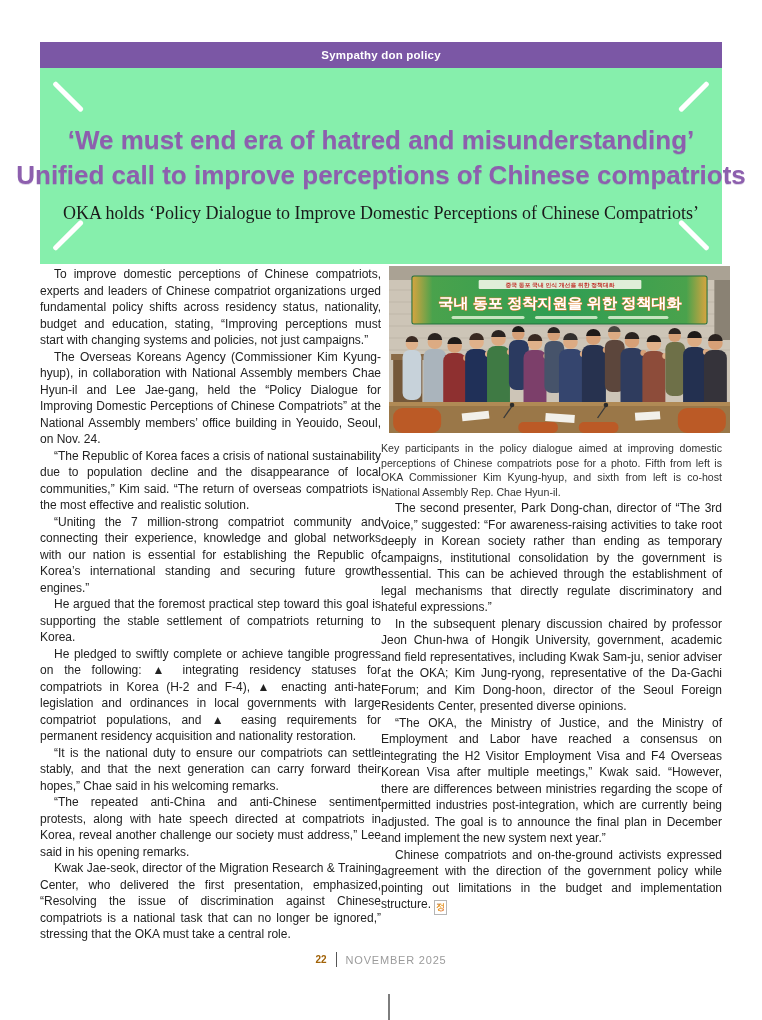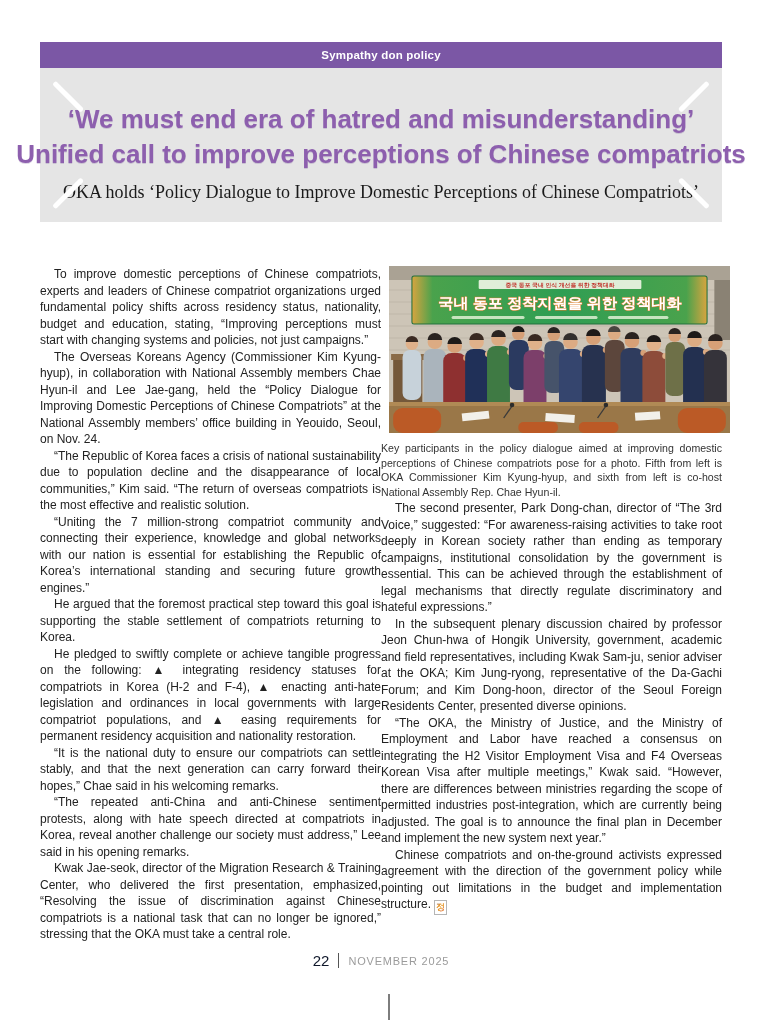--- a/index.html
+++ b/index.html
@@ -15,22 +15,22 @@
   .kicker-bar{
     position:absolute;top:42px;left:40px;right:40px;height:26px;
     background:#7b57a5;
     display:flex;align-items:center;justify-content:center;
   }
   .kicker-bar span{
     color:#ffffff;font-size:11.5px;font-weight:bold;letter-spacing:.2px;
   }
   
   .title-box{
-    position:absolute;top:68px;left:40px;right:40px;height:154px;
-    background:#e5e5e5;
+    position:absolute;top:68px;left:40px;right:40px;height:196px;
+    background:#86efac;
     display:flex;flex-direction:column;align-items:center;justify-content:center;
     box-sizing:border-box;padding:18px 24px 4px;
   }
   .corner{position:absolute;width:40px;height:5px;background:#ffffff;border-radius:2px;}
   .corner.tl{top:12px;left:14px;transform:rotate(45deg);transform-origin:left center;}
   .corner.tr{top:12px;right:14px;transform:rotate(-45deg);transform-origin:right center;}
   .corner.bl{bottom:12px;left:14px;transform:rotate(-45deg);transform-origin:left center;}
   .corner.br{bottom:12px;right:14px;transform:rotate(45deg);transform-origin:right center;}
   .headline{
     color:#8d5fae;font-weight:bold;font-size:26px;line-height:35px;
@@ -68,21 +68,21 @@
     font-size:9px;text-align:center;vertical-align:-2px;margin-left:3px;
     color:#e0821f;text-indent:0;
     background-image:linear-gradient(135deg,#9ab8e0 0 30%,#f5c53a 30% 60%,#e06a4a 60% 100%);
     -webkit-background-clip:text;background-clip:text;
   }
   
   .footer{
     position:absolute;top:952px;left:0;right:0;
     display:flex;align-items:center;justify-content:center;gap:9px;
   }
-  .footer .pagenum{font-size:15px;font-weight:normal;color:#0f172a;}
+  .footer .pagenum{font-size:10px;font-weight:bold;color:#a16207;}
   .footer .divider{width:1px;height:15px;background:#555555;}
   .footer .issue{font-size:11px;color:#9b9b9b;letter-spacing:.8px;}
   
   .fold-mark{
     position:absolute;left:388px;bottom:0;width:2px;height:26px;background:#7d7d7d;
   }
 </style>
 </head>
 <body>
 

